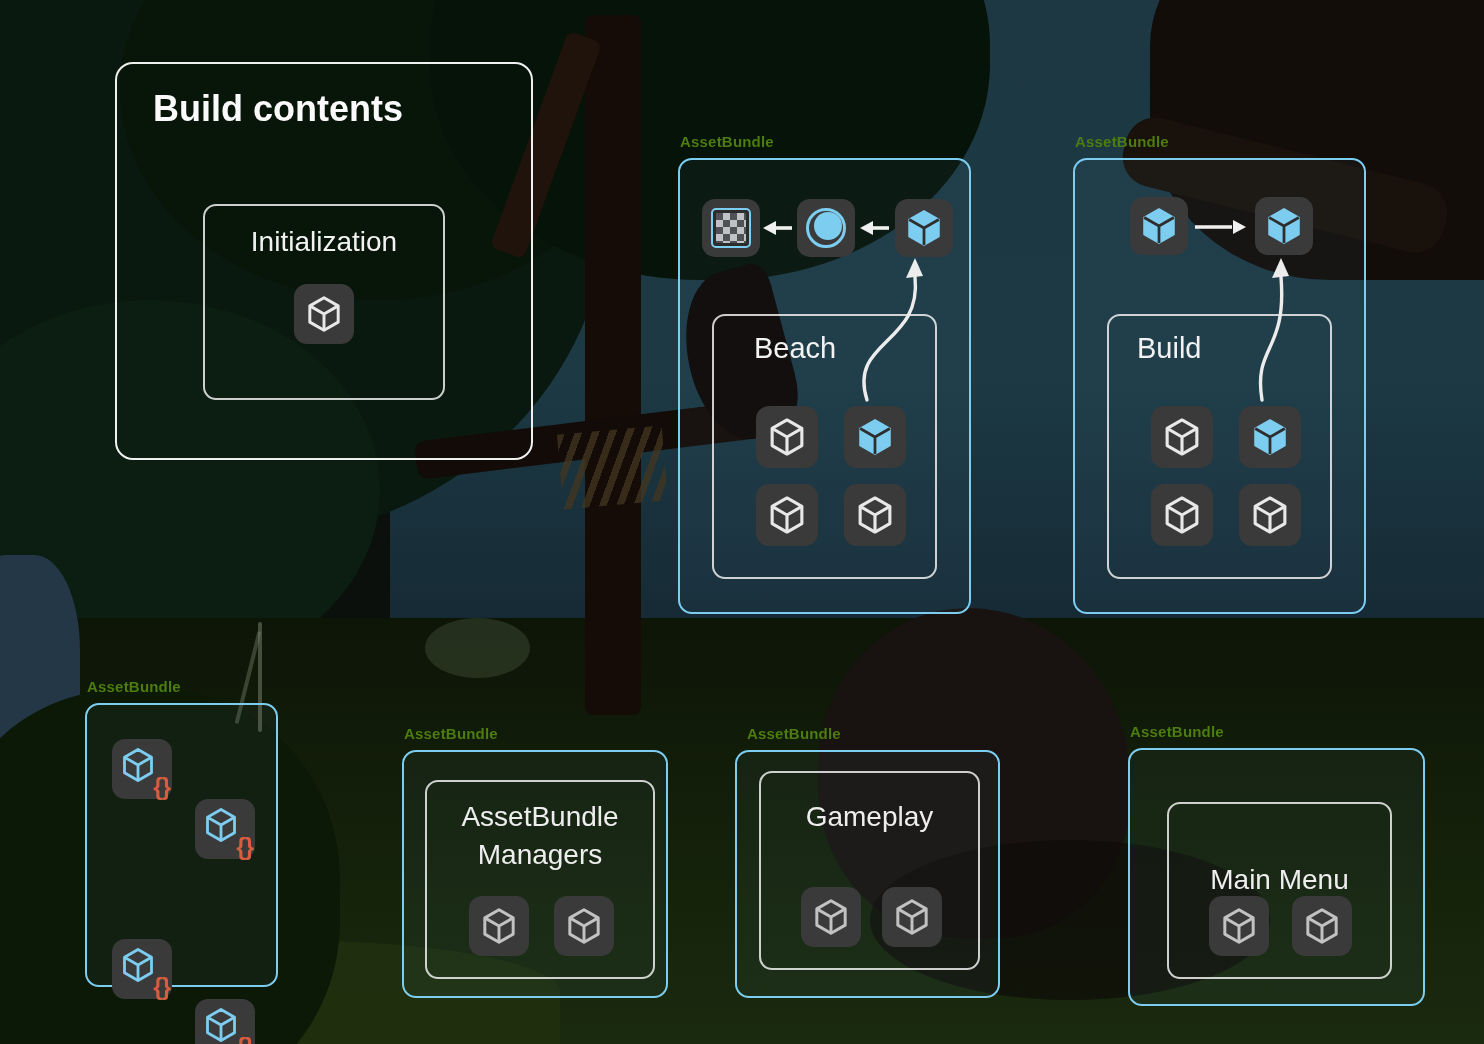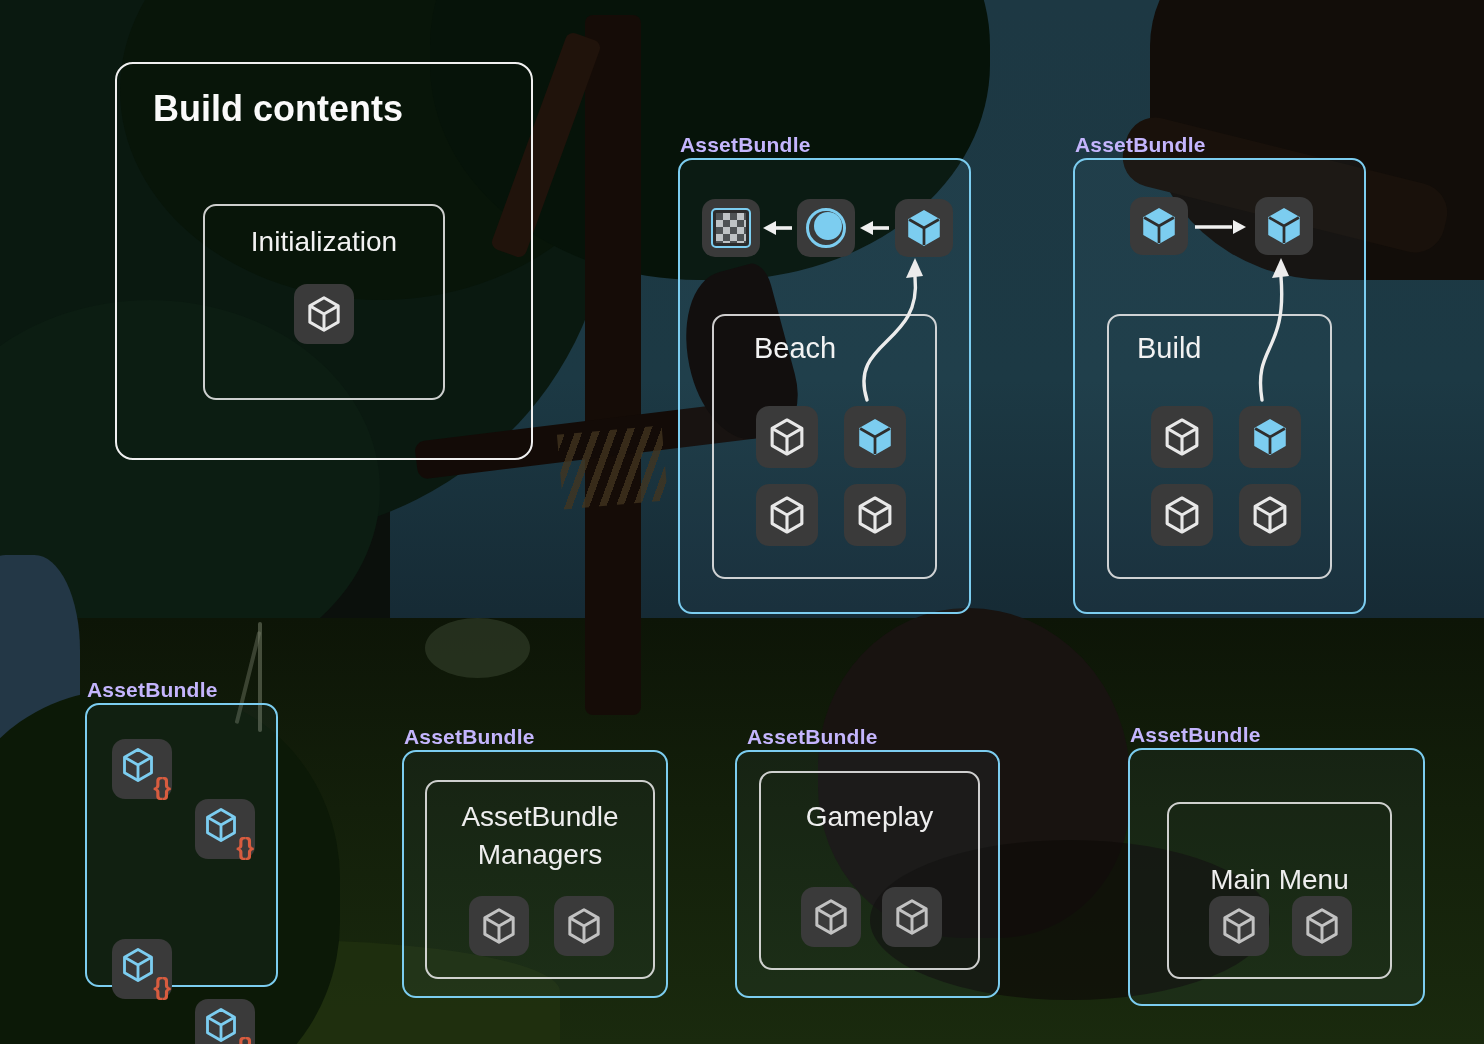--- a/index.html
+++ b/index.html
@@ -31,21 +31,21 @@
   .bluerock   { left:-40px; top:555px; width:120px; height:250px; background:#233746; border-radius:38%; }
   .bush-bl    { left:-60px; top:690px; width:400px; height:420px; background:#0c1907; border-radius:45%; }
   .tuft       { left:425px; top:618px; width:105px; height:60px; background:#39452f; border-radius:50%; opacity:.55; }
   .plant-stem { left:258px; top:622px; width:4px; height:110px; background:#7d8570; opacity:.5; border-radius:2px; }
   .plant-stem2{ left:246px; top:630px; width:4px; height:95px; background:#7d8570; opacity:.4; border-radius:2px; transform:rotate(14deg); }
 
   
   .layer { position:absolute; z-index:5; }
   .bundle { position:absolute; border:2.5px solid #7ccdf0; border-radius:14px;
             background:rgba(125,185,225,0.05); box-sizing:border-box; }
-  .bundle-label { position:absolute; top:-27px; left:0; color:#c4b5fd; font-size:21px;
+  .bundle-label { position:absolute; top:-27px; left:0; color:#4d7c0f; font-size:15px;
                   font-weight:700; letter-spacing:.2px; white-space:nowrap; }
   .groupbox { position:absolute; border:2px solid rgba(232,232,232,0.88); border-radius:13px; box-sizing:border-box; }
   .group-title { position:absolute; color:#f2f2f2; font-size:29px; font-weight:500; white-space:nowrap; }
   .tile { position:absolute; background:#3a3a3a; border-radius:13px;
           display:flex; align-items:center; justify-content:center; }
   .tile svg { display:block; }
   .cube-bright { color:#e8e8e8; }
   .cube-dim    { color:#c2c2c2; }
   .arrow-svg { position:absolute; }
 

